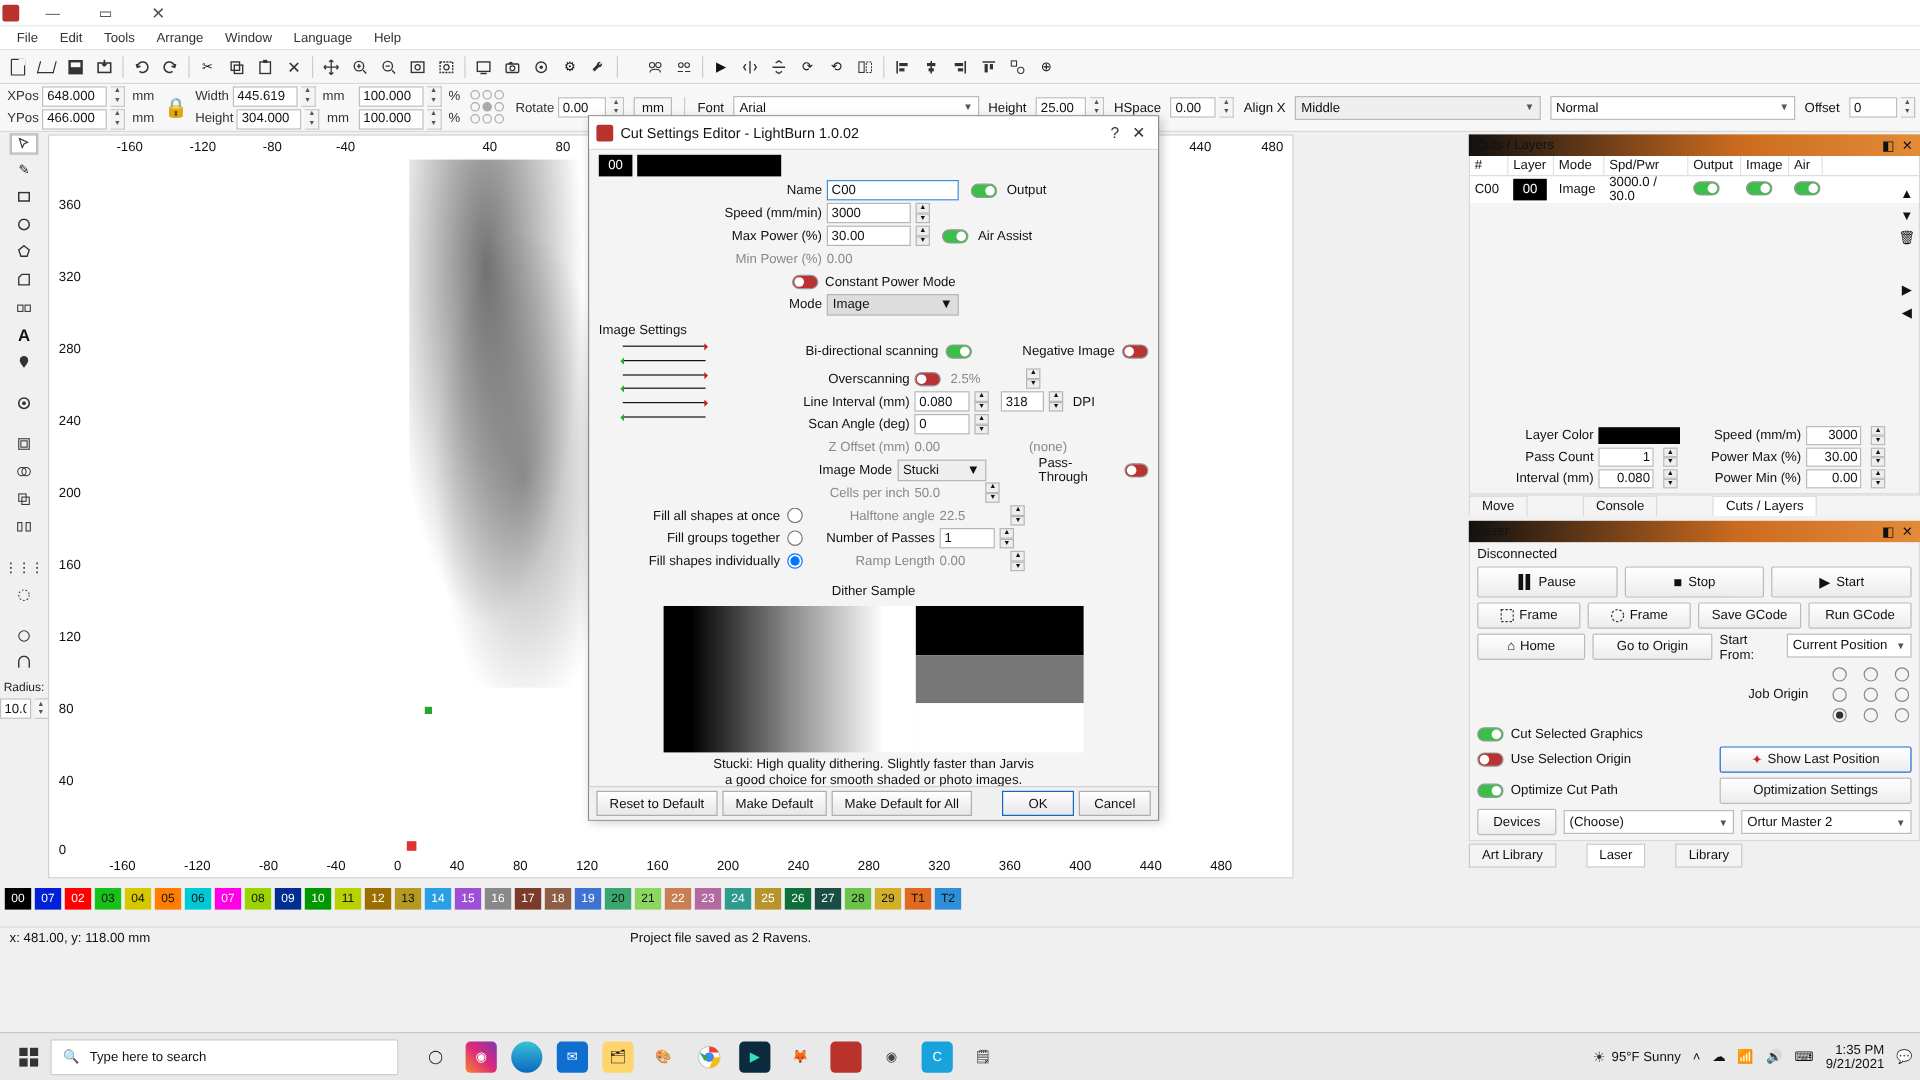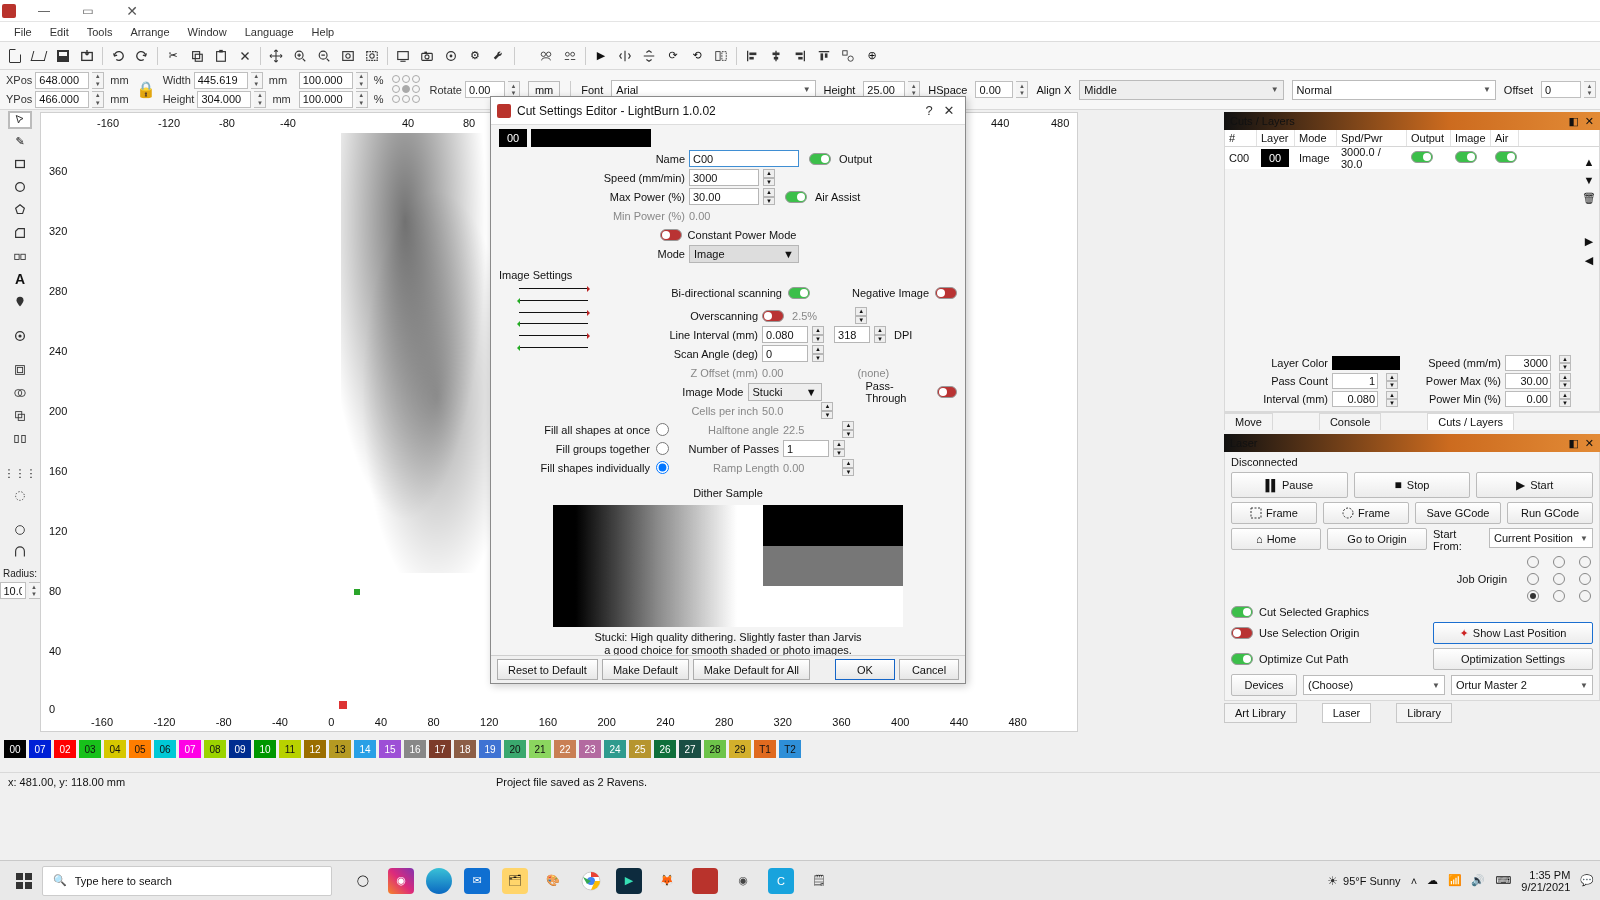--- a/index.html
+++ b/index.html
@@ -39,21 +39,21 @@
 #workspace { position:absolute; left:40px; top:112px; right:0; bottom:0; }
 #canvaswrap { position:absolute; left:0; top:0; width:1038px; height:620px; background:#fff; border:1px solid #d0d0d0; overflow:hidden; }
 .tick { position:absolute; }
 
 
 #palette { position:absolute; left:4px; top:740px; height:18px; display:flex; gap:3px; }
 #palette .sw { width:22px; height:18px; display:flex; align-items:center; justify-content:center; color:#fff; font-size:10px; }
 
 
 #statusbar { position:absolute; left:0; right:0; bottom:110px; height:18px; background:#f0f0f0; border-top:1px solid #d9d9d9; display:flex; align-items:center; padding:0 8px; font-size:11px; color:#333; }
-#statusbar .mid { position:absolute; left:484px;padding-left:12px; }
+#statusbar .mid { position:absolute; left:513px;padding-left:12px; }
 
 
 #rightcol { position:absolute; right:0; top:112px; width:376px; bottom:131px; display:flex; flex-direction:column; gap:0; }
 .panel-title { height:18px; background:linear-gradient(90deg,#111 0%,#cc6b1f 60%,#e38b36 100%); color:#fff; font-size:11px; display:flex; align-items:center; padding:0 6px; justify-content:space-between; }
 .panel-title .pctl { display:flex; gap:6px; color:#111; }
 .panel-body { background:#f4f4f4; border:1px solid #d9d9d9; border-top:none; }
 .tblhead { display:flex; background:#fff; border-bottom:1px solid #d6d6d6; }
 .tblhead div { padding:2px 4px; border-right:1px solid #e2e2e2; font-size:11px; }
 .tblrow { display:flex; align-items:center; height:22px; background:#fff; }
 .tblrow div { padding:2px 4px; font-size:11px; }

